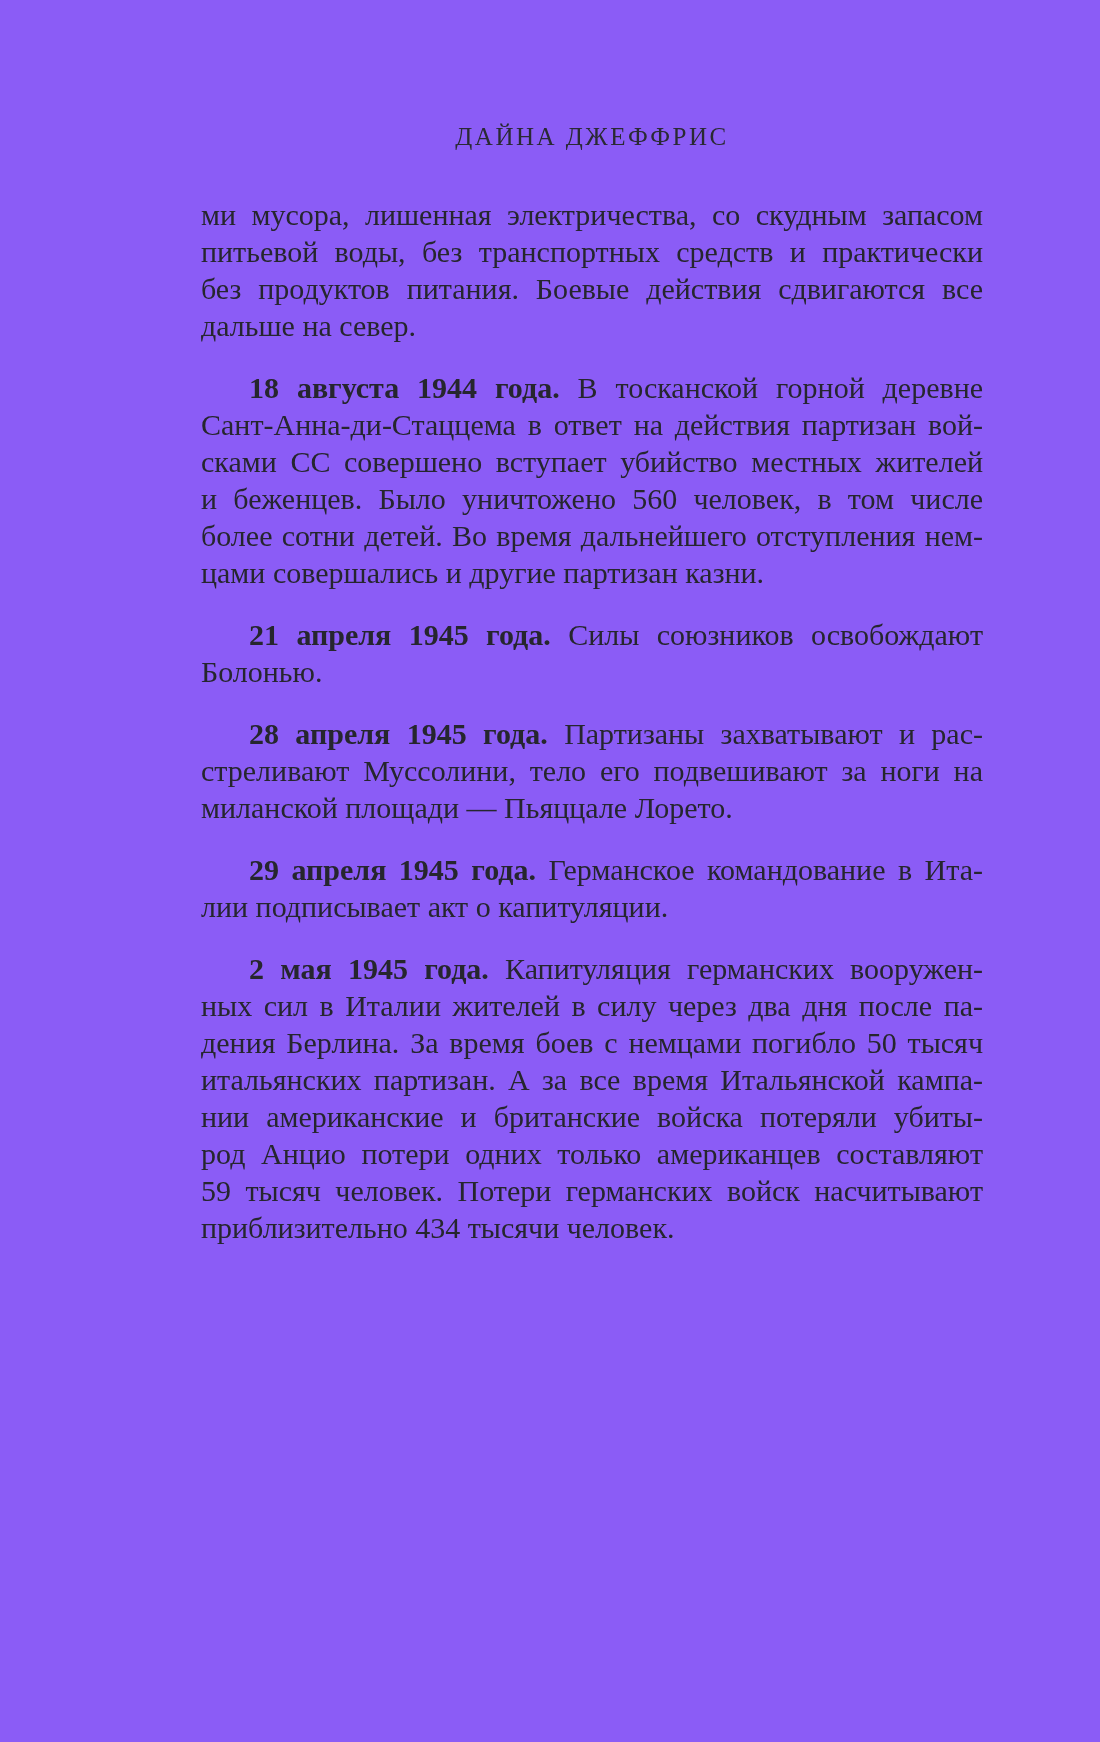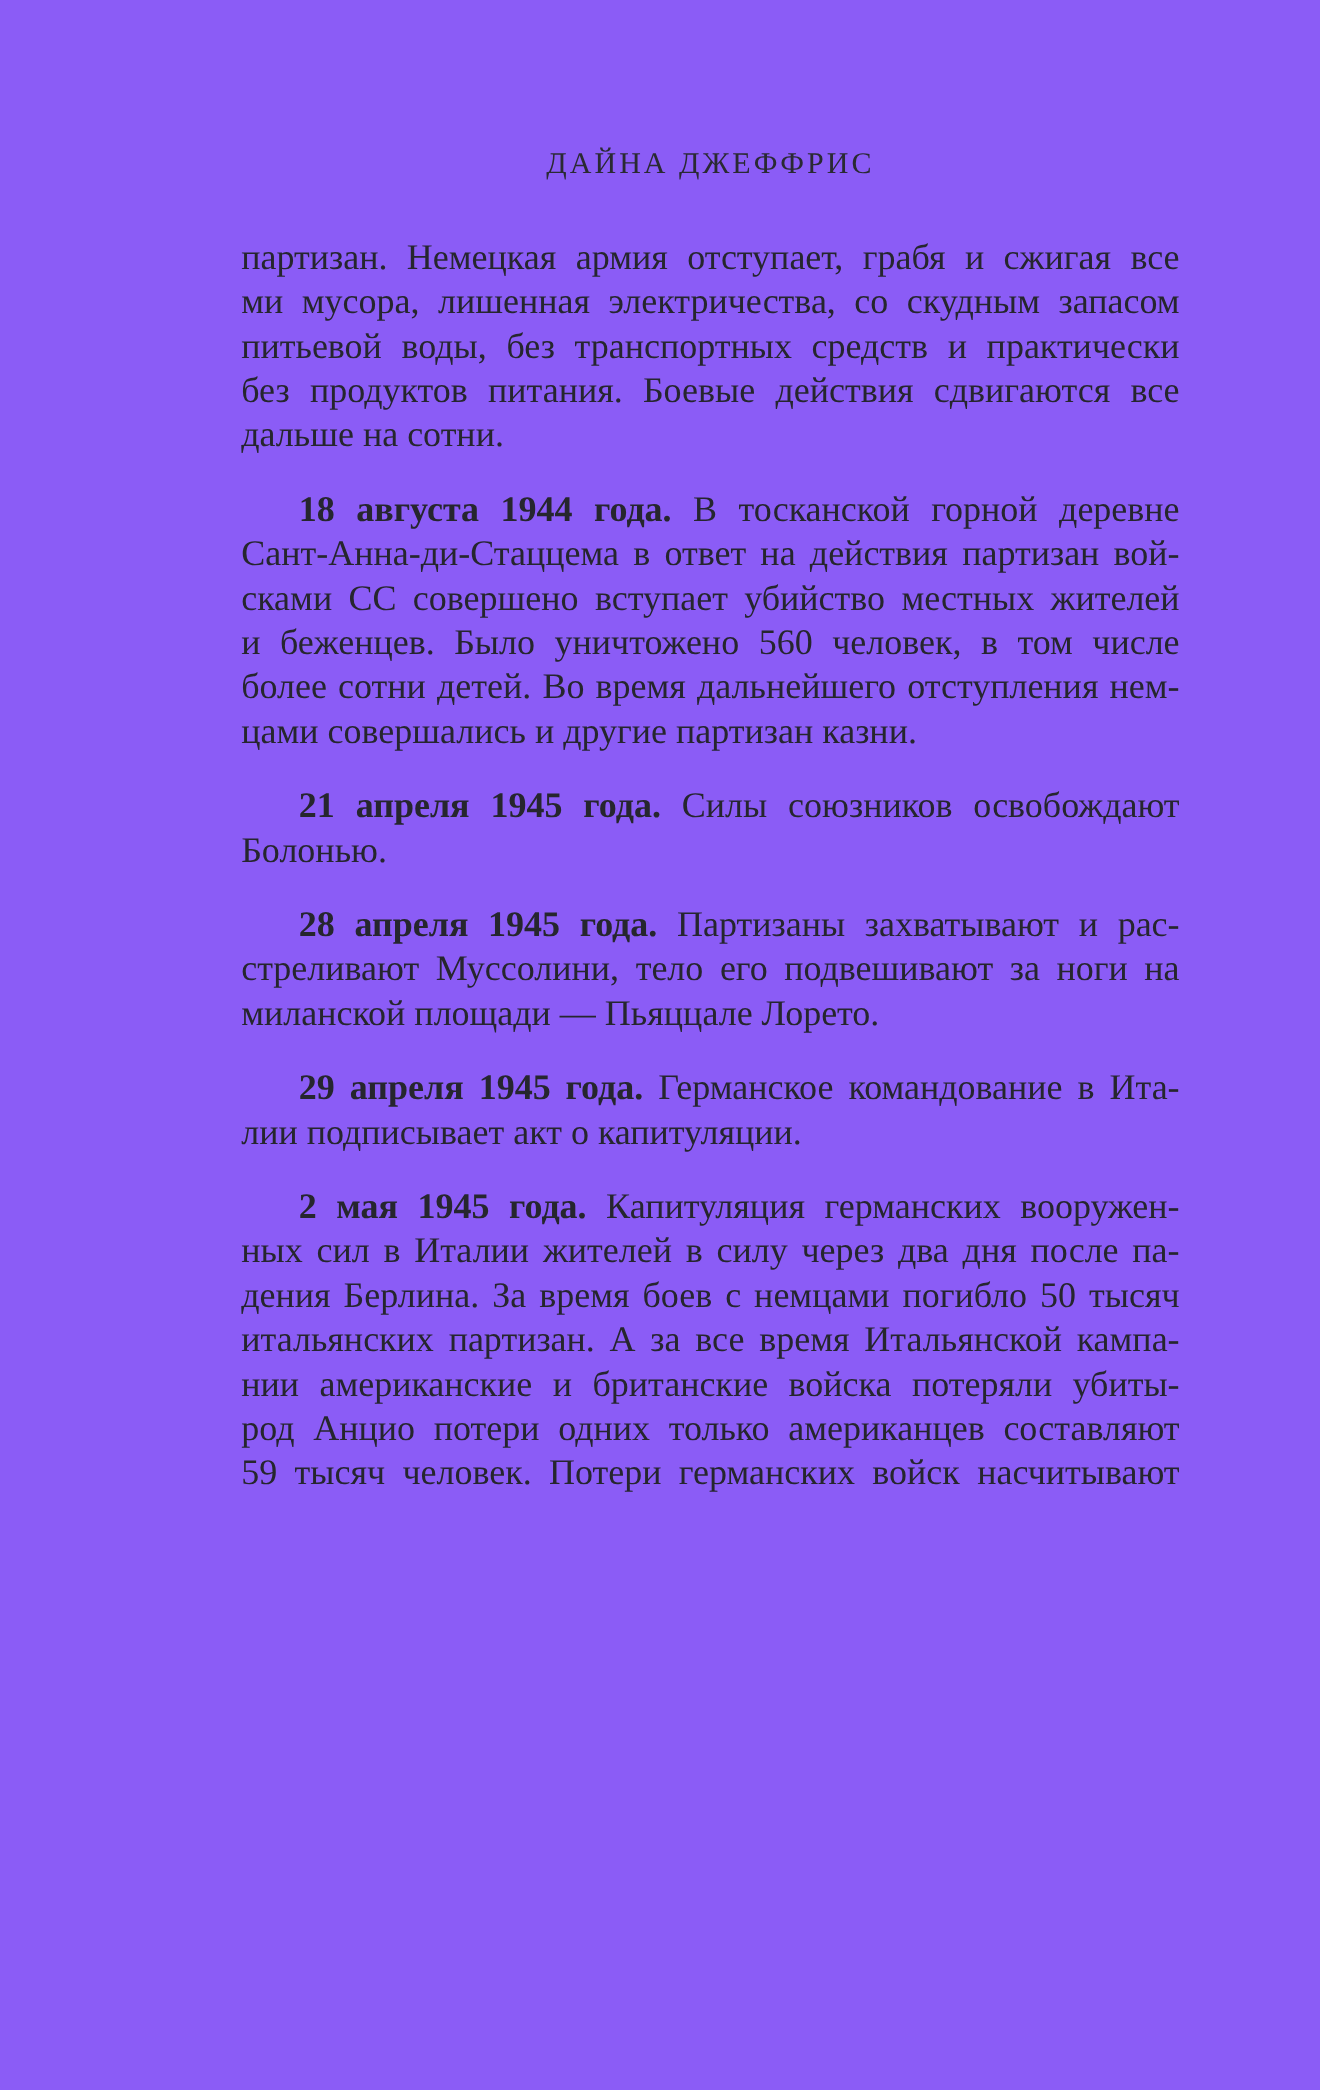--- a/index.html
+++ b/index.html
@@ -51,25 +51,24 @@
   }
   .line b { font-weight: bold; }
 </style>
 </head>
 <body>
 
 <div class="page">
   <div class="running-header">ДАЙНА ДЖЕФФРИС</div>
   <div class="content">
       <div class="paragraph">
-        <div class="line">партизан. Немецкая армия отступает, грабя и сжигая все</div>
         <div class="line">ми мусора, лишенная электричества, со скудным запасом</div>
         <div class="line">питьевой воды, без транспортных средств и практически</div>
         <div class="line">без продуктов питания. Боевые действия сдвигаются все</div>
-        <div class="line last">дальше на сотни.</div>
+        <div class="line last">дальше на север.</div>
       </div>
       <div class="paragraph">
         <div class="line indent"><b>18 августа 1944 года. </b>В тосканской горной деревне</div>
         <div class="line">Сант-Анна-ди-Стаццема в ответ на действия партизан вой-</div>
         <div class="line">сками СС совершено вступает убийство местных жителей</div>
         <div class="line">и беженцев. Было уничтожено 560 человек, в том числе</div>
         <div class="line">более сотни детей. Во время дальнейшего отступления нем-</div>
         <div class="line last">цами совершались и другие партизан казни.</div>
       </div>
       <div class="paragraph">
@@ -86,15 +85,16 @@
         <div class="line last">лии подписывает акт о капитуляции.</div>
       </div>
       <div class="paragraph">
         <div class="line indent"><b>2 мая 1945 года. </b>Капитуляция германских вооружен-</div>
         <div class="line">ных сил в Италии жителей в силу через два дня после па-</div>
         <div class="line">дения Берлина. За время боев с немцами погибло 50 тысяч</div>
         <div class="line">итальянских партизан. А за все время Итальянской кампа-</div>
         <div class="line">нии американские и британские войска потеряли убиты-</div>
         <div class="line">род Анцио потери одних только американцев составляют</div>
         <div class="line">59 тысяч человек. Потери германских войск насчитывают</div>
+        <div class="line last">приблизительно 434 тысячи человек.</div>
       </div>
     </div>
 </div>
 
 </body></html>

